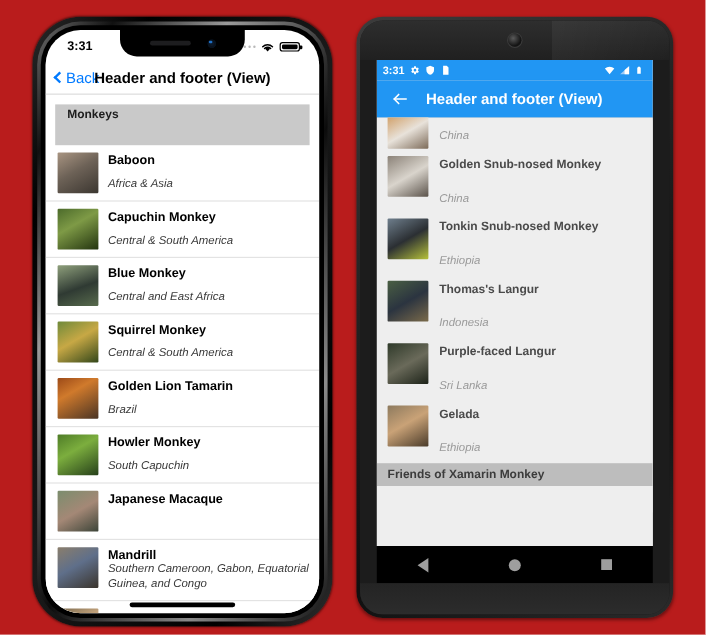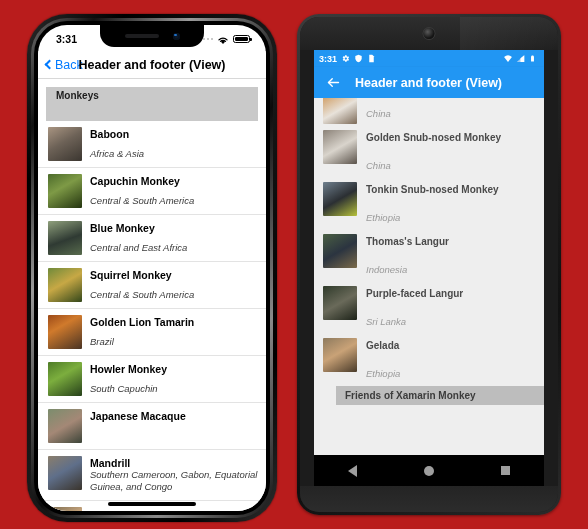--- a/index.html
+++ b/index.html
@@ -108,21 +108,21 @@
     box-shadow:0 1px 2px rgba(0,0,0,.25);
   }
   .and-arrow { width:15px; height:15px; position:relative; cursor:pointer; }
   .and-title { font-size:12.5px; font-weight:bold; color:#fff; }
 
   .and-list { position:absolute; left:0; right:0; top:48px; bottom:0; background:#eeeeee; overflow:hidden; }
   .and-row { display:flex; gap:9px; padding:4px 6px 4px 9px; align-items:stretch; height:52px; }
   .and-texts { flex:1; min-width:0; display:flex; flex-direction:column; justify-content:space-between; padding:2px 0 3px; }
   .and-name { font-size:10px; font-weight:bold; color:#4a4a4a; line-height:12px; }
   .and-loc { font-size:9.5px; font-style:italic; color:#9a9a9a; line-height:11px; }
-  .and-footer { background:#bdbdbd; color:#3c3c3c; font-size:10px; font-weight:bold; padding:4px 9px;margin-left:22px; }
+  .and-footer { background:#bdbdbd; color:#3c3c3c; font-size:10px; font-weight:bold; padding:4px 9px; }
   .and-after-footer { background:#eeeeee; height:22px; }
 
   .and-navbar {
     position:absolute; left:14px; right:14px; bottom:26px; height:31px; background:#000;
     display:flex; align-items:center; justify-content:space-around;
   }
   .nav-back { width:0;height:0;border-top:6px solid transparent;border-bottom:6px solid transparent;border-right:9px solid #9e9e9e;cursor:pointer;}
   .nav-home { width:10px;height:10px;border-radius:50%;background:#9e9e9e;cursor:pointer;}
   .nav-recent { width:9px;height:9px;background:#9e9e9e;cursor:pointer;}
   .and-bottom-chin { position:absolute; left:0; right:0; bottom:0; height:26px; background:linear-gradient(180deg,#242424,#2c2c2c); }

